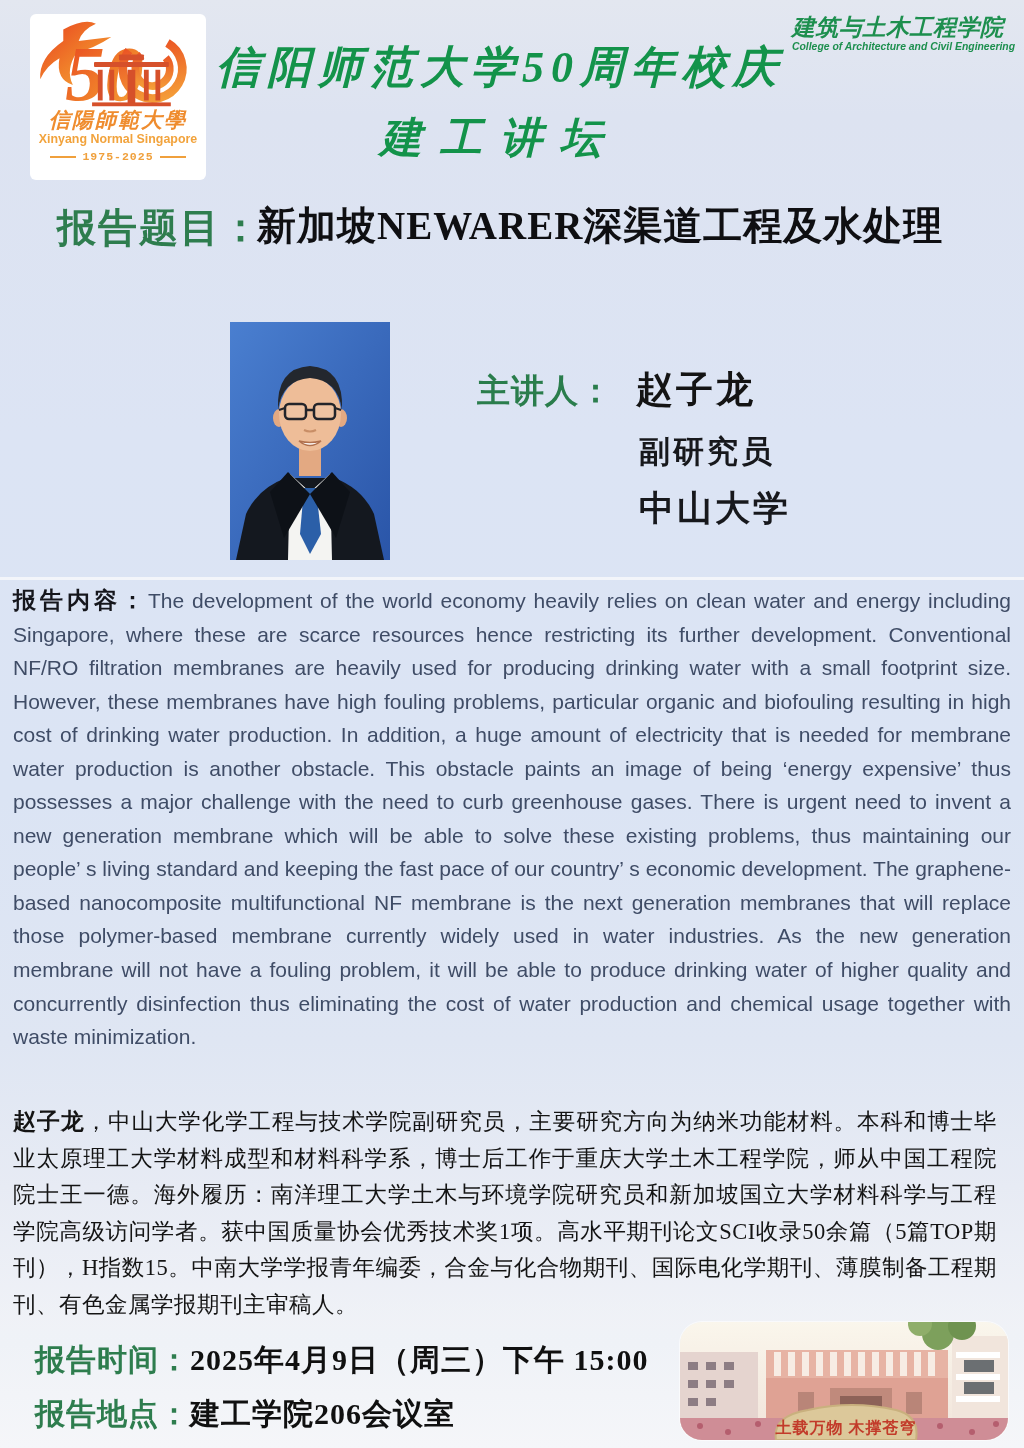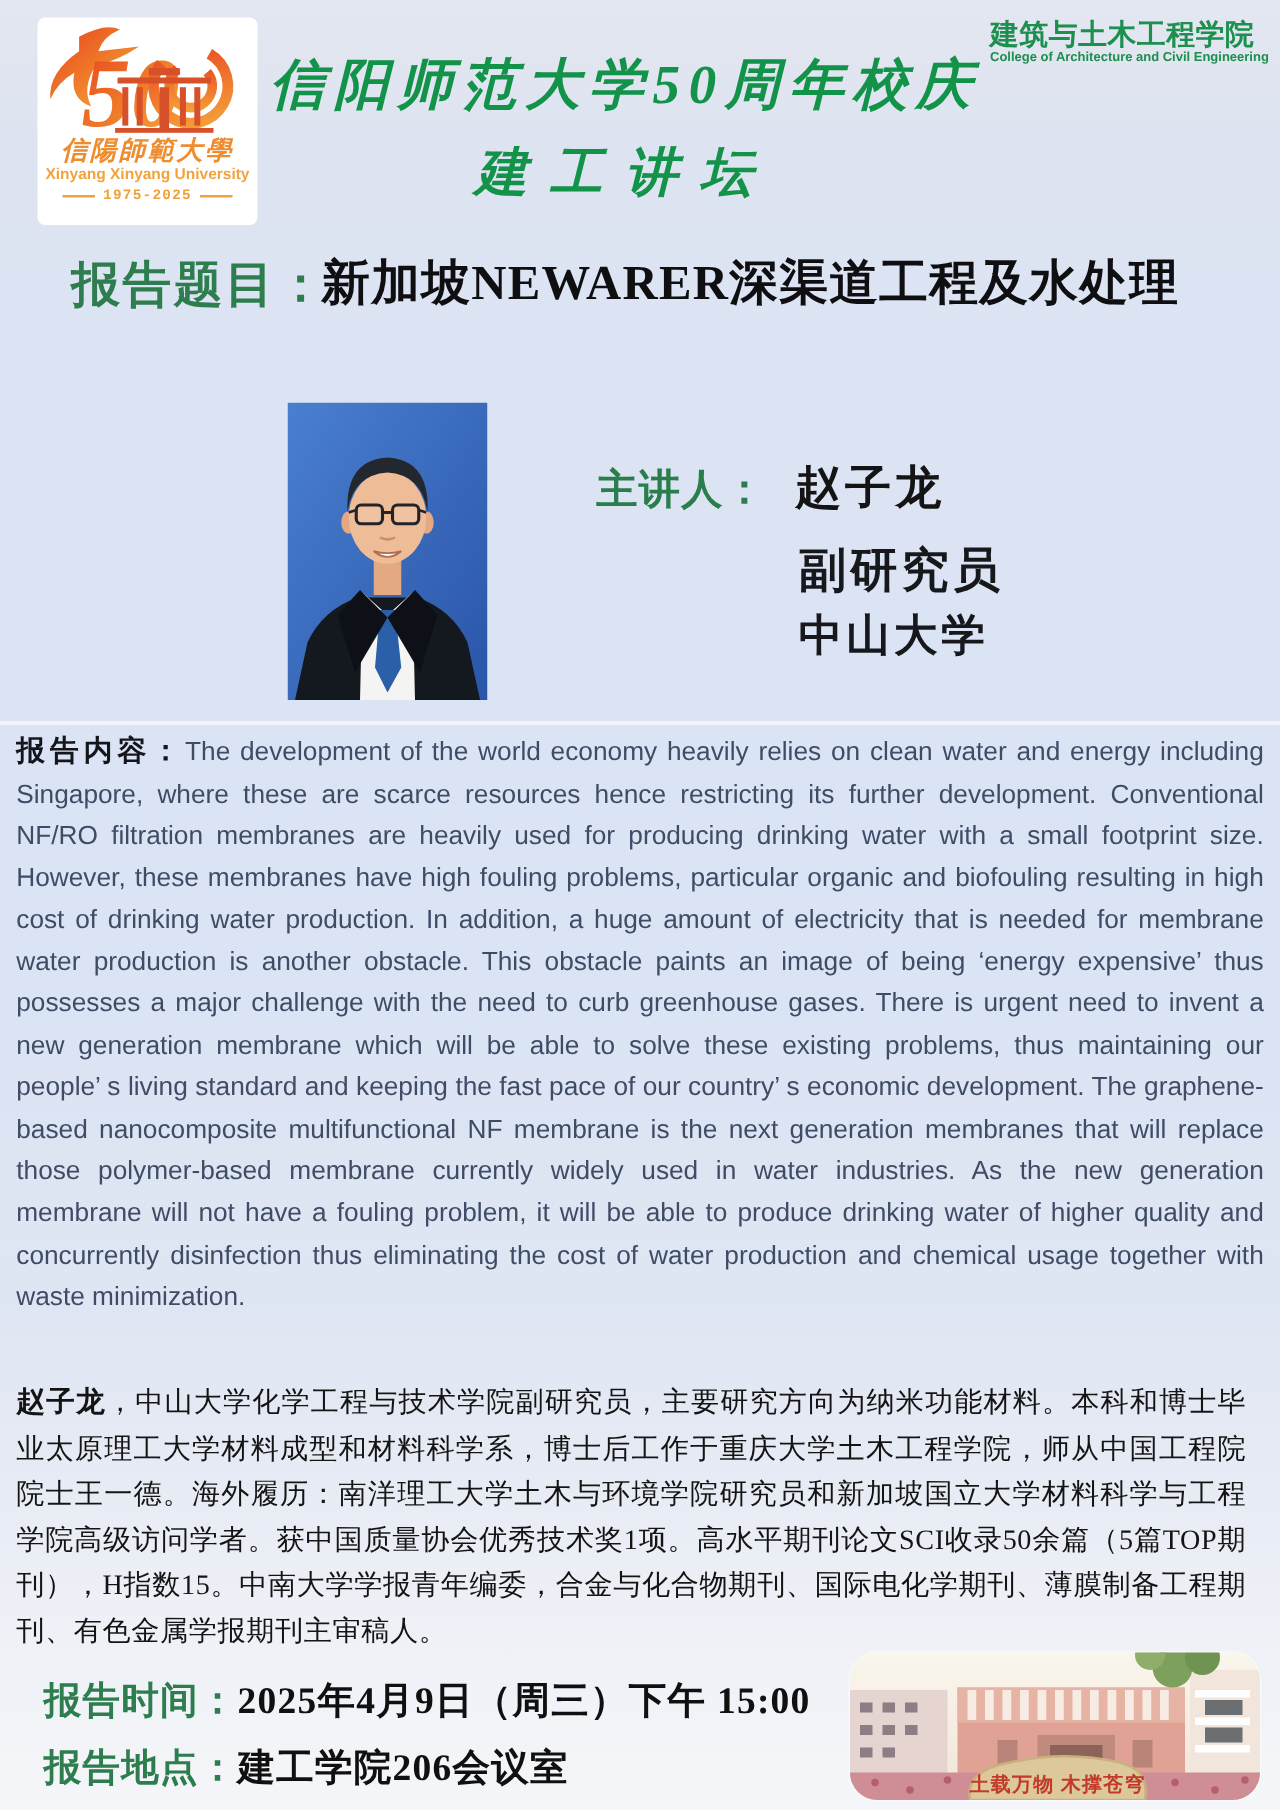--- a/index.html
+++ b/index.html
@@ -35,21 +35,21 @@
     font-family:Liberation Mono, monospace; font-weight:bold;
     font-size:11.5px; color:#f0a03c; letter-spacing:1px;
   }
   .forum-line1, .forum-line2 {
     position:absolute; left:200px; width:600px; text-align:center;
     font-family:"Liberation Serif", serif; font-style:italic; font-weight:bold;
     color:#13934a;
   }
   .forum-line1 { top:38px; font-size:44px; letter-spacing:7px; }
   .forum-line2 { top:110px; font-size:42px; letter-spacing:18px;text-align:center; }
-  .college { position:absolute; left:792px; top:15px; width:226px; }
+  .college { position:absolute; left:792px; top:15px; width:226px;font-style:italic; }
   .college-cn {
     font-family:"Liberation Sans", sans-serif; font-weight:bold;
     font-size:23px; color:#1d8f4e; letter-spacing:0.5px; line-height:25px; white-space:nowrap;
   }
   .college-en {
     font-family:"Liberation Sans", sans-serif; font-weight:bold;
     font-size:10.4px; color:#1d8f4e; line-height:12px; margin-top:1px; white-space:nowrap;
   }
   
   .topic-label {
@@ -71,21 +71,21 @@
     font-family:"Liberation Sans", sans-serif; font-weight:bold;
     font-size:33px; color:#2a7d4c; letter-spacing:1px;
   }
   .speaker-name {
     position:absolute; left:636px; top:365px;
     font-family:"Liberation Sans", sans-serif; font-weight:bold;
     font-size:37px; color:#141414; letter-spacing:3px;
   }
   .speaker-title {
     position:absolute; left:639px; top:431px;
-    font-weight:700; font-size:38px; color:#17181c; letter-spacing:3px;
+    font-weight:700; font-size:31px; color:#17181c; letter-spacing:3px;
   }
   .speaker-affiliation {
     position:absolute; left:639px; top:485px;
     font-weight:700; font-size:35px; color:#17181c; letter-spacing:3px;
   }
   .divider { position:absolute; left:0; right:0; top:577px; height:3px; background:#f3f5fa; }
   
   .abstract {
     position:absolute; left:13px; right:13px; top:584px;
     font-family:"Liberation Sans", sans-serif; font-weight:300;
@@ -144,21 +144,21 @@
         <rect x="60" y="48" width="78" height="5" rx="1"></rect>
         <rect x="64" y="56" width="5" height="32"></rect>
         <rect x="76" y="56" width="5" height="32"></rect>
         <rect x="95" y="56" width="8" height="36"></rect>
         <rect x="112" y="56" width="5" height="32"></rect>
         <rect x="124" y="56" width="5" height="32"></rect>
         <rect x="58" y="90" width="82" height="4"></rect>
       </g>
     </svg>
     <div class="logo-cn">信陽師範大學</div>
-    <div class="logo-en">Xinyang Xinyang University</div>
+    <div class="logo-en">Xinyang Normal Singapore</div>
     <div class="logo-years">
       <span class="dash"></span>
       <span class="yrs">1975-2025</span>
       <span class="dash"></span>
     </div>
   </div>
 
   <div class="forum-line1">信阳师范大学50周年校庆</div>
   <div class="forum-line2">建工讲坛</div>
 

